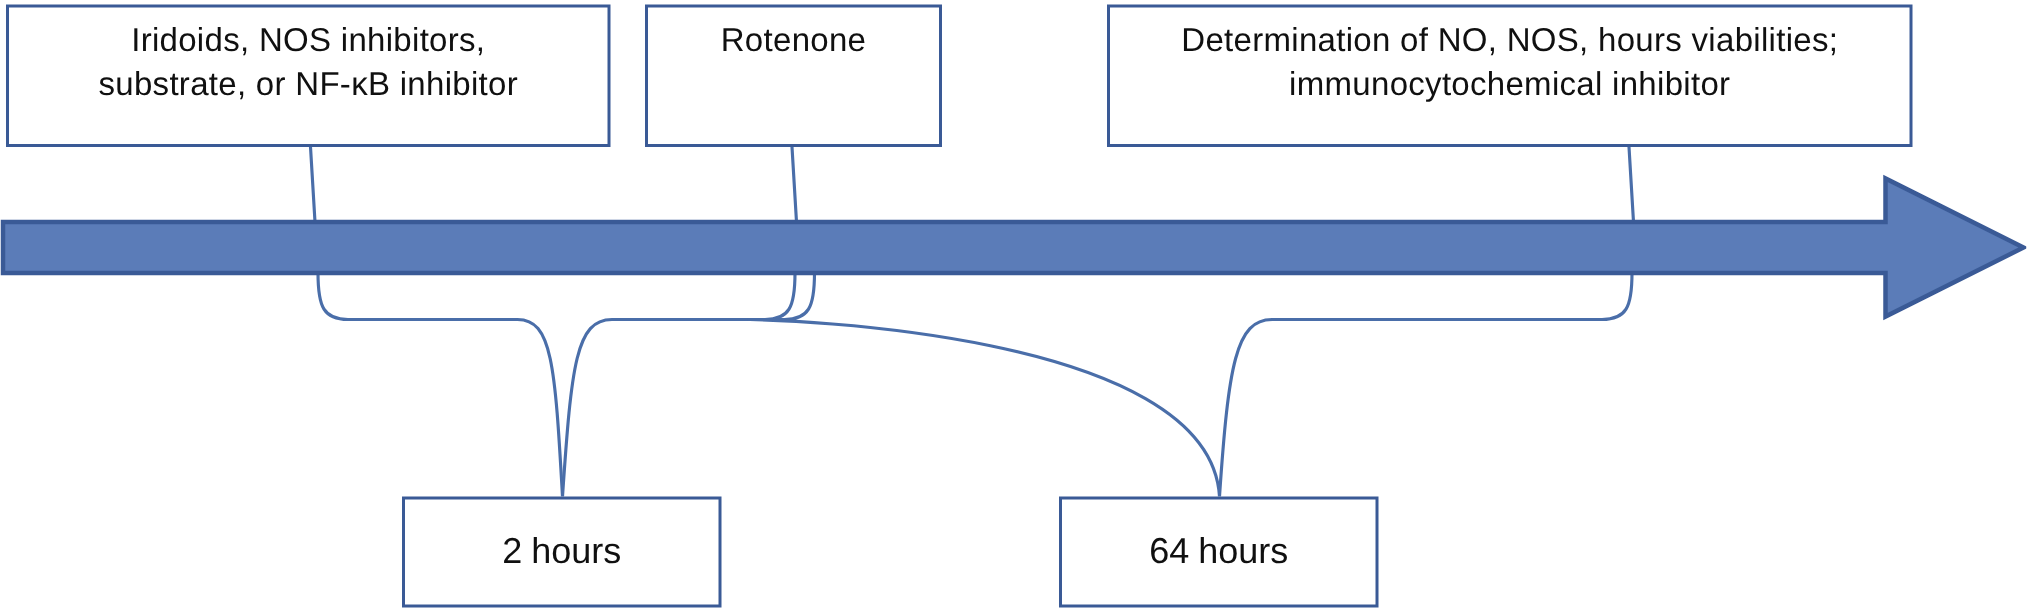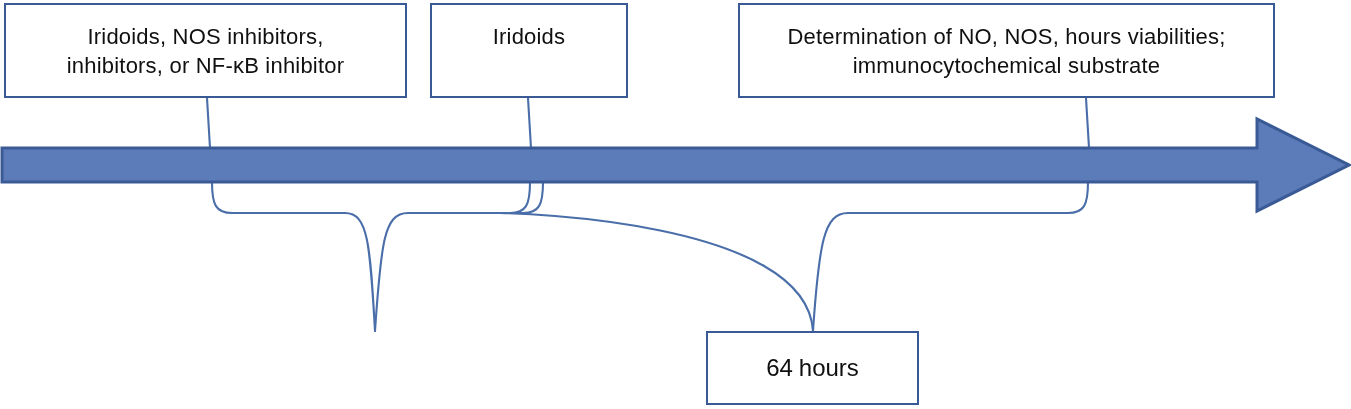--- a/index.html
+++ b/index.html
@@ -28,21 +28,21 @@
     line-height: 1.32;
     letter-spacing: 0.2px;
     z-index: 3;
   }
   .node-box .box-text {
     display: block;
     width: 100%;
     padding: 0 6px;
     box-sizing: border-box;
   }
-  .top-box { align-items: flex-start; padding-top: 17px; }
+  .top-box { align-items: flex-start; padding-top: 7px; }
   .bottom-box { align-items: center; font-size: 24px; }
   #box-treatments { left: 4px;  top: 3px;  width: 403px; height: 95px; }
   #box-rotenone   { left: 430px;top: 3px;  width: 198px; height: 95px; }
   #box-assays     { left: 738px;top: 3px;  width: 537px; height: 95px; }
   #box-2h  { left: 268px; top: 331px; width: 213px; height: 74px; }
   #box-48h { left: 706px; top: 331px; width: 213px; height: 74px; }
   .wordspace { letter-spacing: 0px; }
   .gap { display: inline-block; width: 6px; }
   svg.layer {
     position: absolute;
@@ -86,29 +86,32 @@
                L 848 213
                C 824 213, 819 243, 813 331"></path>
     </g>
   </svg>
 
   <svg class="layer" id="arrow-layer" viewBox="0 0 1351 409">
     <polygon points="2,148 1257,148 1257,119 1349,165 1257,211 1257,182 2,182" fill="#5b7cb8" stroke="#3a5a96" stroke-width="3" stroke-linejoin="miter"></polygon>
   </svg>
 
   <div class="node-box top-box" id="box-treatments">
-    <span class="box-text"><span>Iridoids, NOS inhibitors,</span><br><span>inhibitors, or NF-κB inhibitor</span></span>
+    <span class="box-text"><span>Iridoids, NOS inhibitors,</span><br><span>substrate, or NF-κB inhibitor</span></span>
   </div>
 
   <div class="node-box top-box" id="box-rotenone">
-    <span class="box-text">Iridoids</span>
+    <span class="box-text">Rotenone</span>
   </div>
 
   <div class="node-box top-box" id="box-assays">
-    <span class="box-text"><span>Determination of NO, NOS, hours viabilities;</span><br><span>immunocytochemical substrate</span></span>
+    <span class="box-text"><span>Determination of NO, NOS, hours viabilities;</span><br><span>immunocytochemical inhibitor</span></span>
   </div>
 
+  <div class="node-box bottom-box" id="box-2h">
+    <span class="box-text wordspace"><span>2</span><span class="gap"></span><span>hours</span></span>
+  </div>
 
   <div class="node-box bottom-box" id="box-48h">
     <span class="box-text wordspace"><span>64</span><span class="gap"></span><span>hours</span></span>
   </div>
 
 </div>
 
 </body></html>

